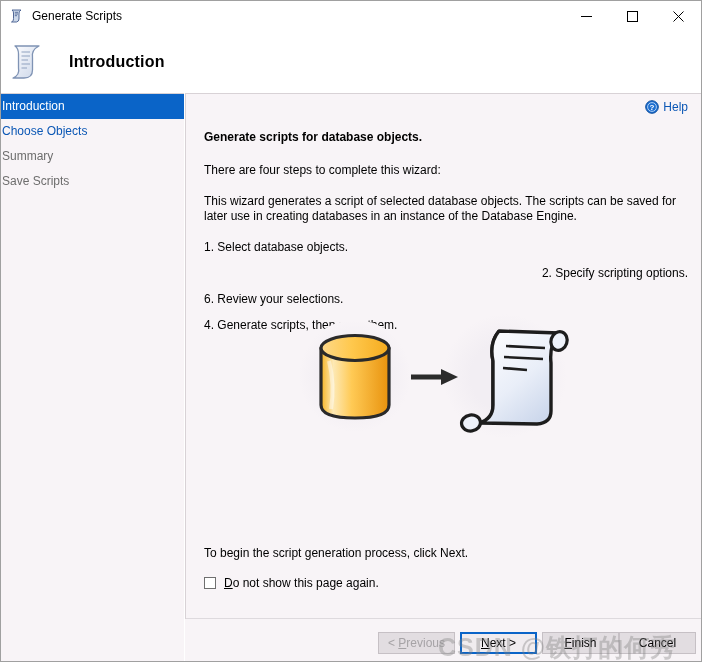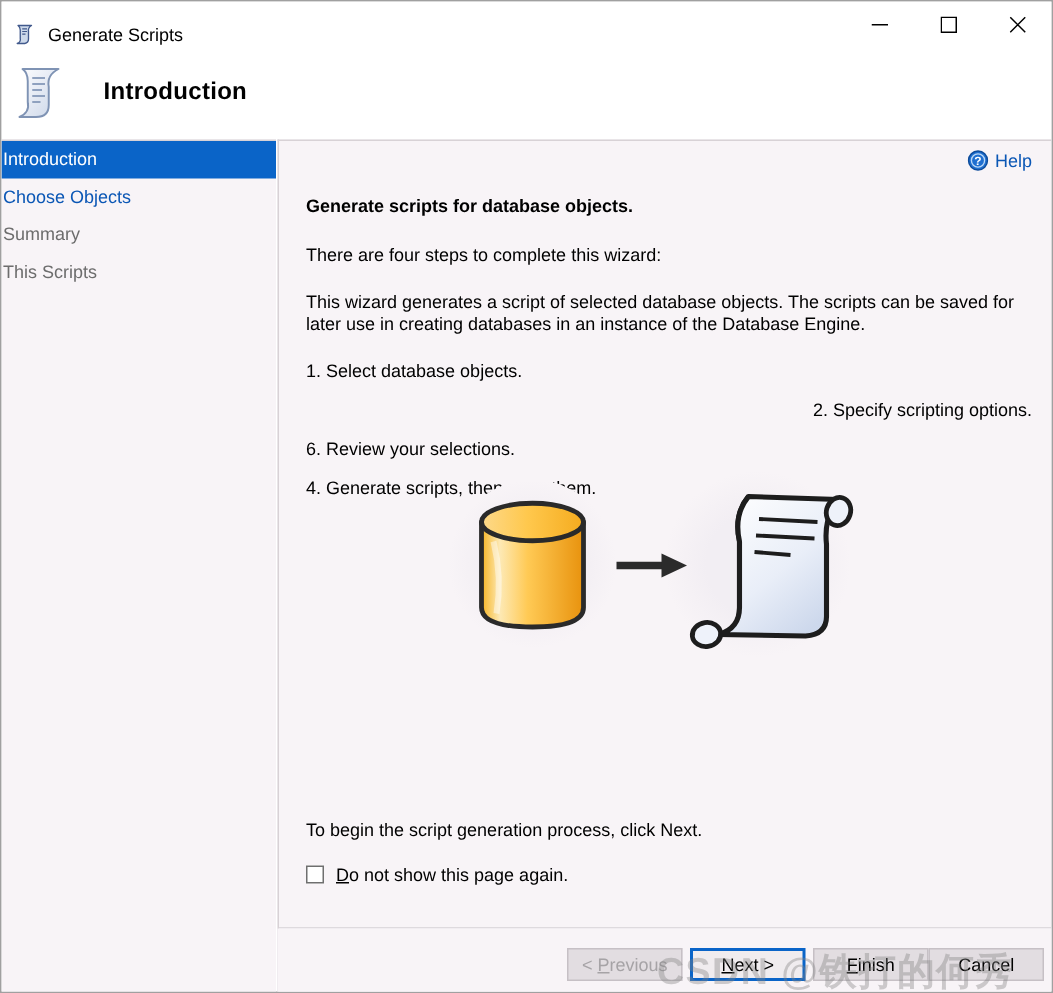--- a/index.html
+++ b/index.html
@@ -28,21 +28,21 @@
   }
 
   
   .titlebar {
     position: absolute;
     left: 0; top: 0;
     width: 700px;
     height: 30px;
     background: #ffffff;
     display: flex;
-    align-items: flex-end;
+    align-items: center;
   }
   .titlebar-icon {
     width: 16px;
     height: 16px;
     margin-left: 8px;
     margin-right: 7px;
     flex: 0 0 auto;
   }
   .titlebar-text {
     font-size: 12px;
@@ -304,21 +304,21 @@
         <path d="M16.5 12 L25 12 M16.5 16 L25 16 M16.5 20 L23 20 M16.5 24 L25 24 M16.5 28 L22 28" stroke="#8fa1bf" stroke-width="1.2"></path>
       </svg>
     </span>
     <span class="header-title">Introduction</span>
   </div>
 
   <div class="sidebar">
     <div class="side-item selected">Introduction</div>
     <div class="side-item link">Choose Objects</div>
     <div class="side-item disabled">Summary</div>
-    <div class="side-item disabled">This Scripts</div>
+    <div class="side-item disabled">Save Scripts</div>
   </div>
 
   <div class="main">
 
     <div class="help-row">
       <span class="help-icon">
         <svg width="14" height="14" viewBox="0 0 14 14">
           <circle cx="7" cy="7" r="6.3" fill="#1f6fd0" stroke="#0d4c9b" stroke-width="1"></circle>
           <circle cx="7" cy="7" r="4.4" fill="none" stroke="#bcd8f5" stroke-width="0.9"></circle>
           <text x="7" y="10.2" font-family="Liberation Sans, sans-serif" font-size="8" font-weight="bold" fill="#ffffff" text-anchor="middle">?</text>

